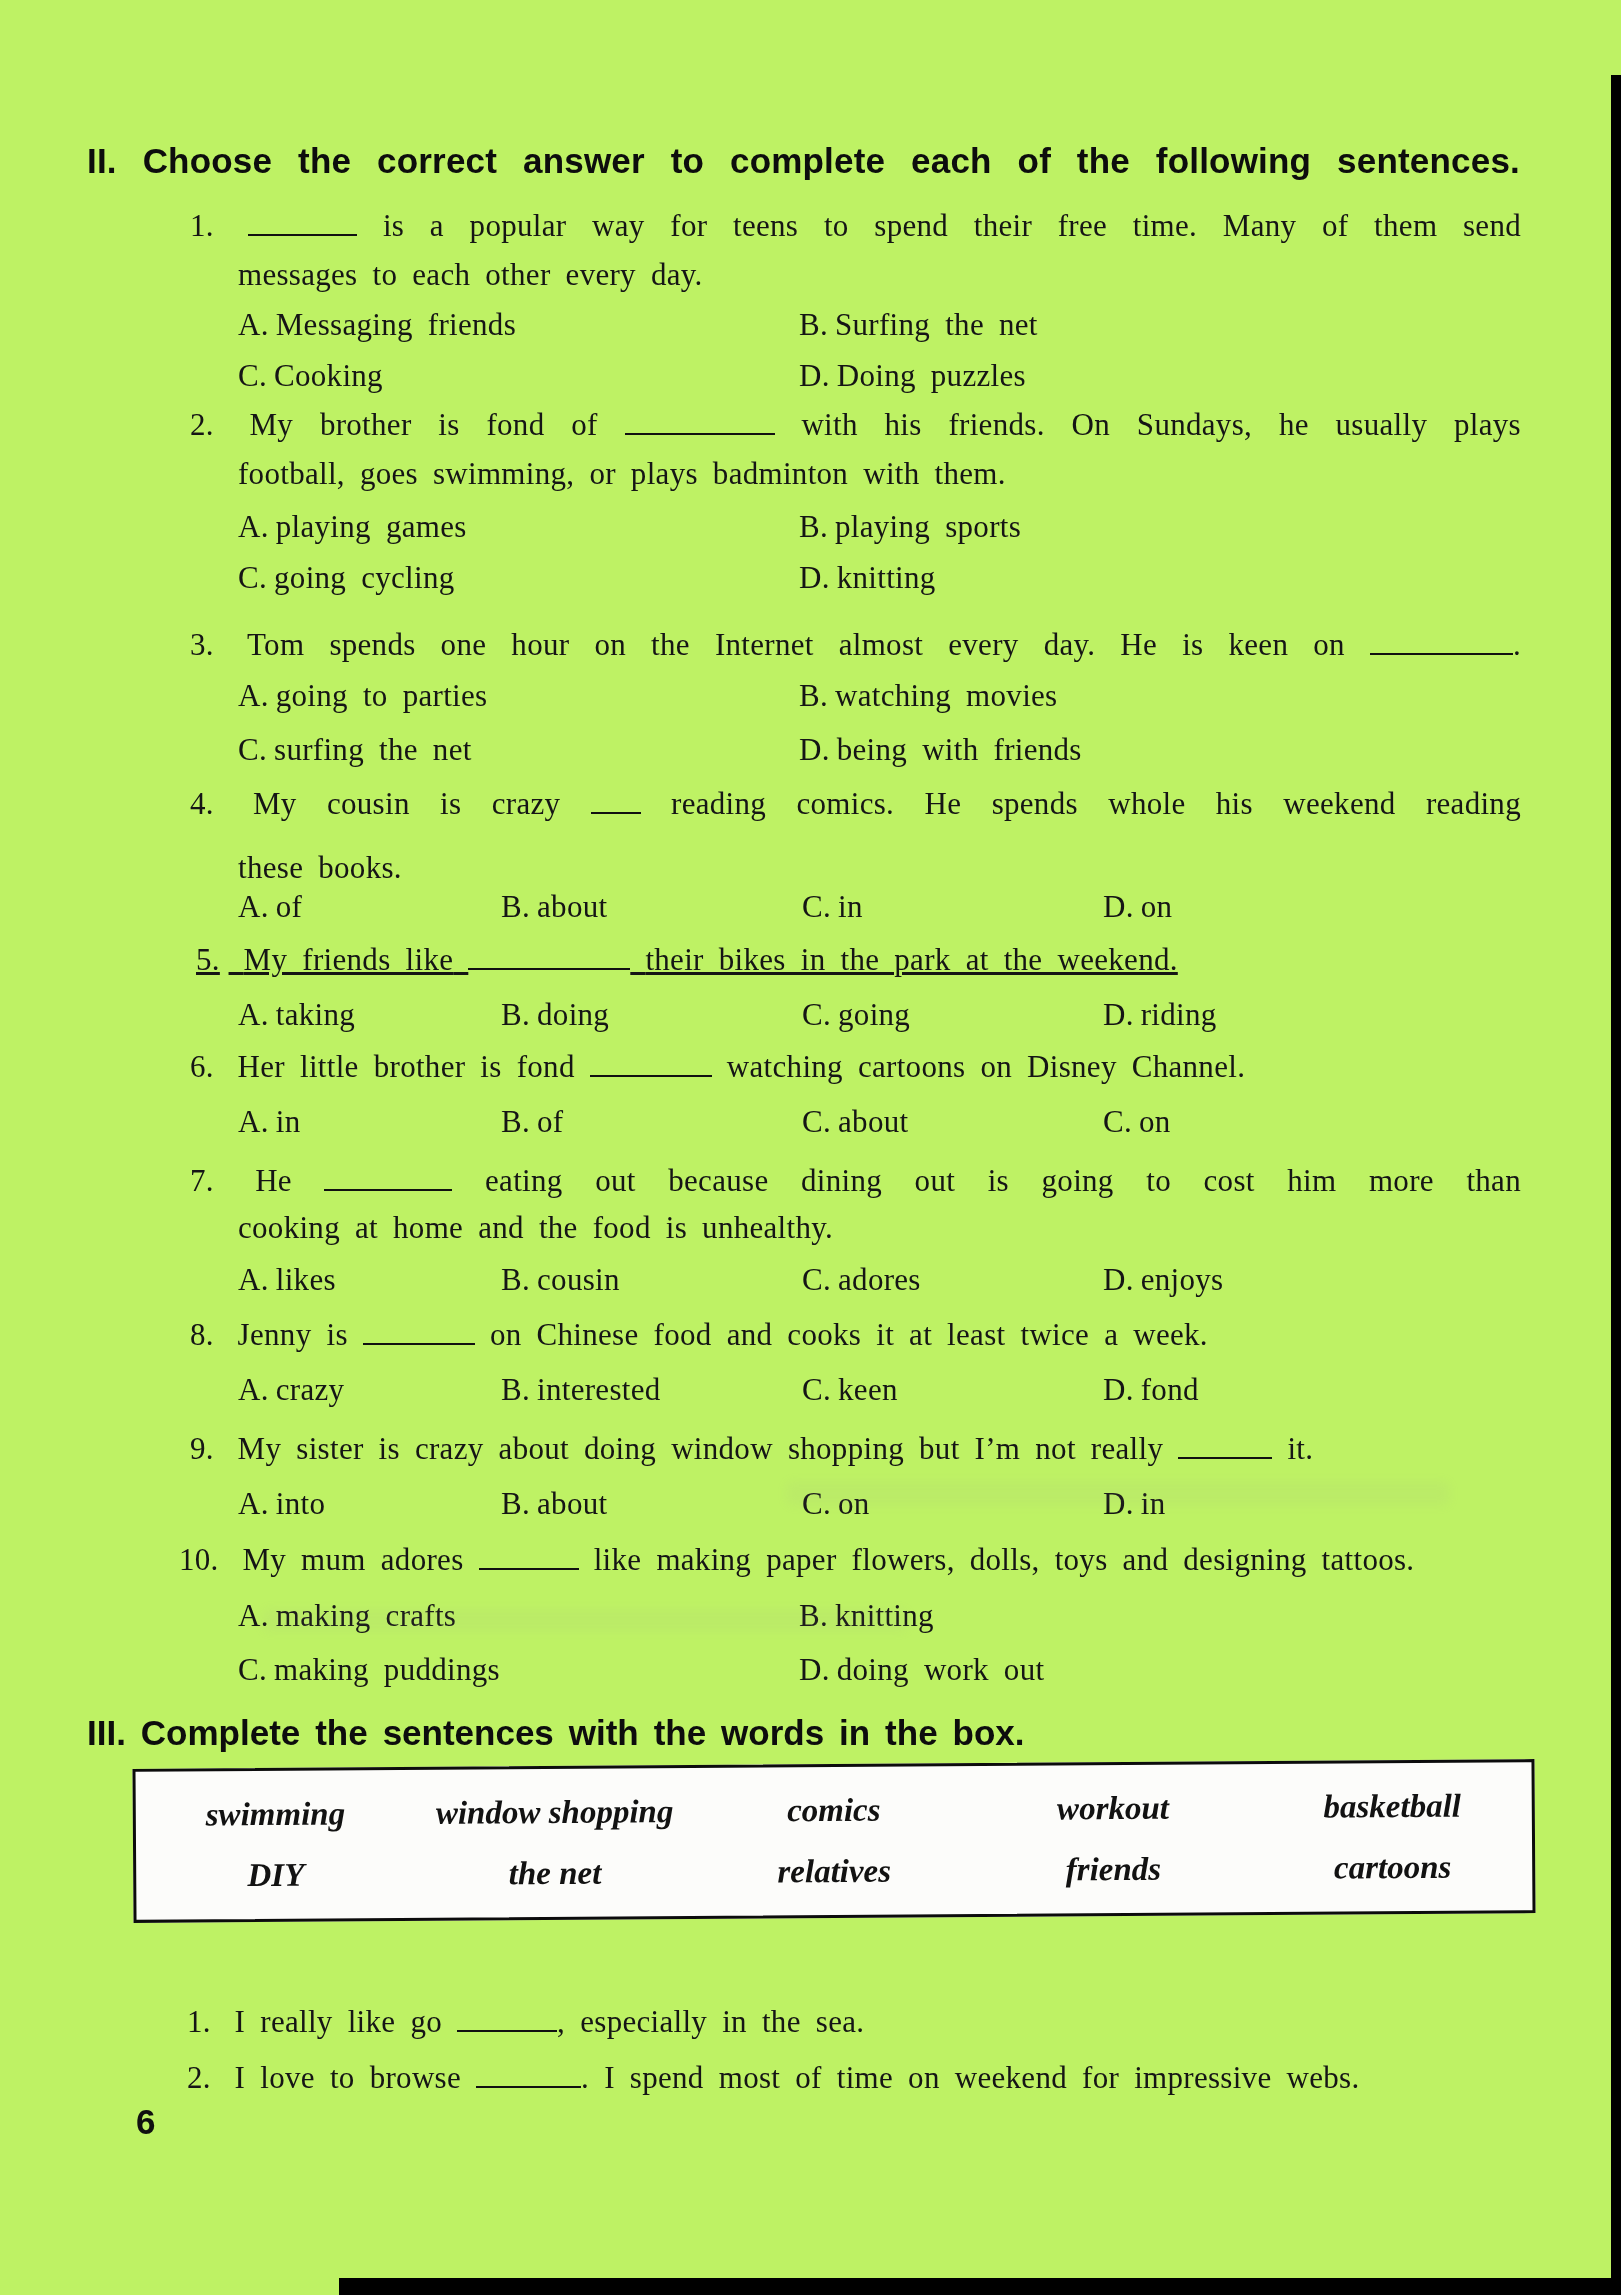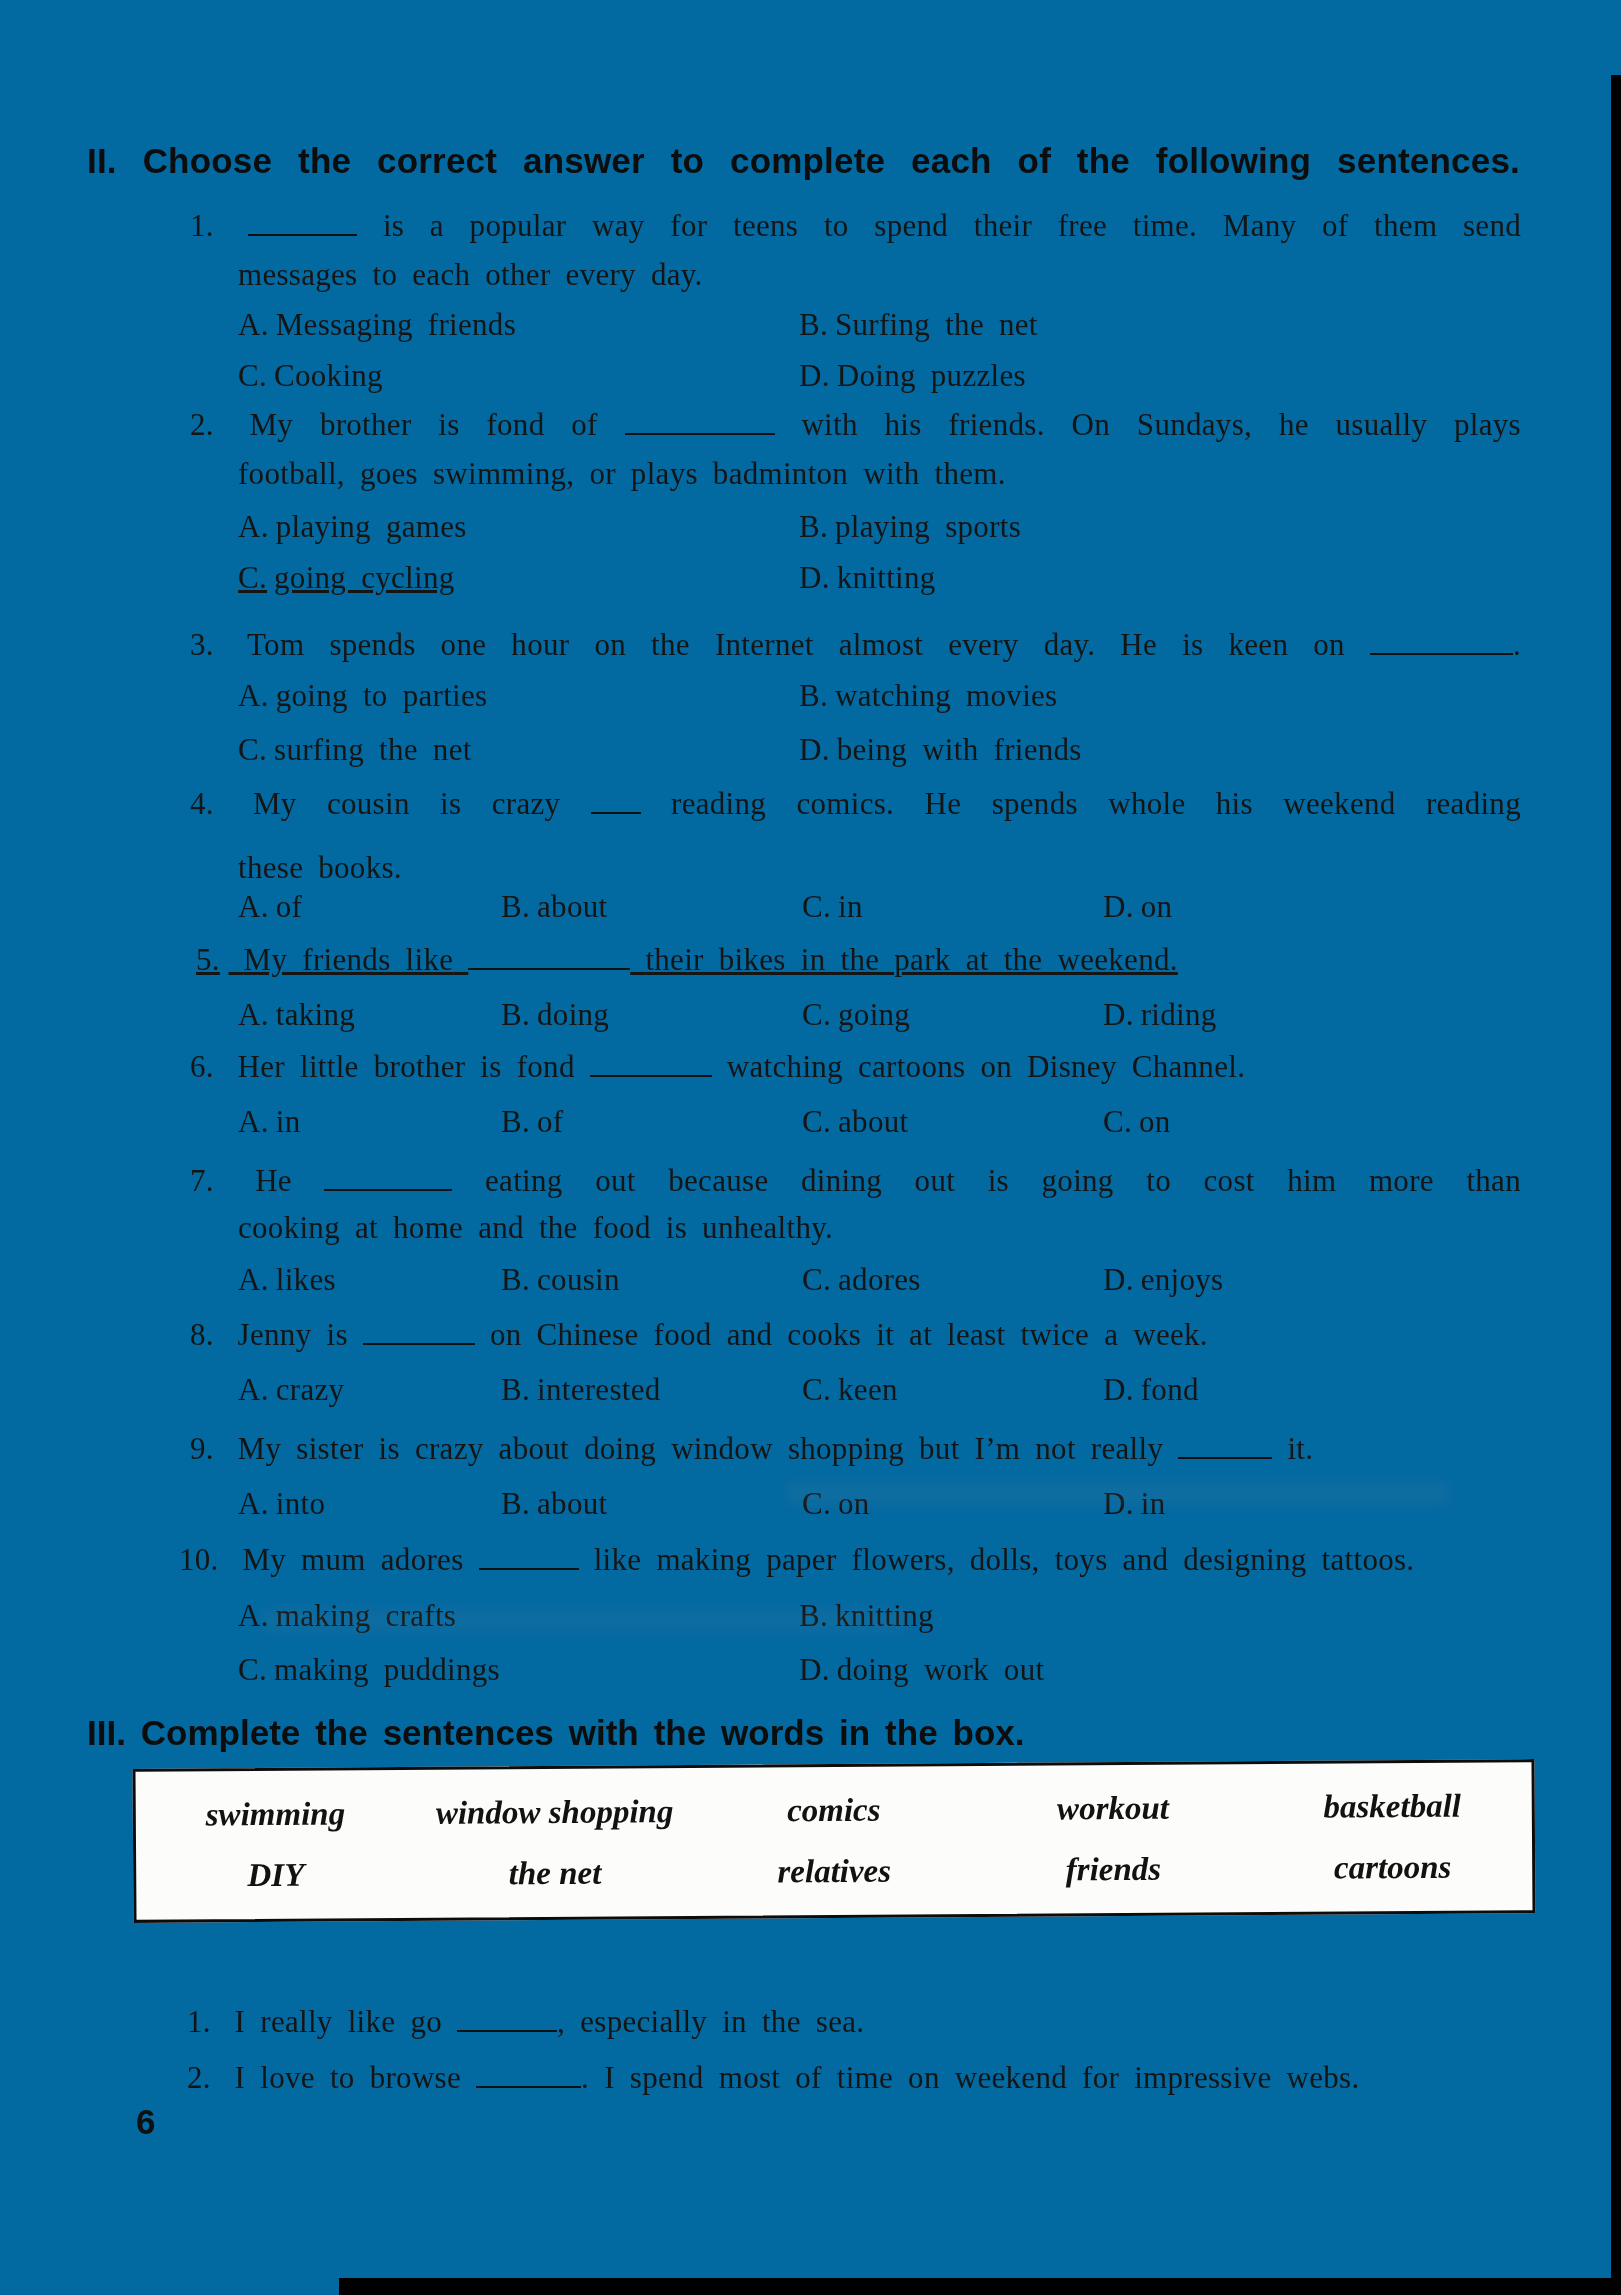--- a/index.html
+++ b/index.html
@@ -1,19 +1,19 @@
 <!DOCTYPE html>
 <html style="font-size:14px"><head>
 <meta charset="utf-8">
 <style>
   html,body{margin:0;padding:0;background:#e8e8e6;}
   .page{
     position:relative;
     width:1621px;height:2295px;
-    background:#0369a1;
+    background:#bef264;
     overflow:hidden;
     font-family:"Liberation Serif",serif;
     color:#161616;
   }
   .layer{position:absolute;inset:0;}
   .h2head{
     position:absolute;left:87px;top:142px;width:1433px;
     font-family:"Liberation Sans",sans-serif;font-weight:bold;font-size:35px;line-height:1.1;
     color:#0d0d0d;text-align:justify;text-align-last:justify;letter-spacing:0.2px;
   }
@@ -63,21 +63,21 @@
       <div class="qline justify" style="left: 190px; top: 208px; width: 1331px;"><span class="qnum">1.</span> <span class="blank" style="width: 109px;"></span> <span>is a popular way for teens to spend their free time. Many of them send</span></div>
       <div class="qline" style="left: 238px; top: 257px; white-space: nowrap;"><span>messages to each other every day.</span></div>
       <span class="opt" style="left: 238px; top: 307px;"><span class="optlab">A.</span><span>Messaging friends</span></span>
       <span class="opt" style="left: 799px; top: 307px;"><span class="optlab">B.</span><span>Surfing the net</span></span>
       <span class="opt" style="left: 238px; top: 358px;"><span class="optlab">C.</span><span>Cooking</span></span>
       <span class="opt" style="left: 799px; top: 358px;"><span class="optlab">D.</span><span>Doing puzzles</span></span>
       <div class="qline justify" style="left: 190px; top: 407px; width: 1331px;"><span class="qnum">2.</span> <span>My brother is fond of</span> <span class="blank" style="width: 150px;"></span> <span>with his friends. On Sundays, he usually plays</span></div>
       <div class="qline" style="left: 238px; top: 456px; white-space: nowrap;"><span>football, goes swimming, or plays badminton with them.</span></div>
       <span class="opt" style="left: 238px; top: 509px;"><span class="optlab">A.</span><span>playing games</span></span>
       <span class="opt" style="left: 799px; top: 509px;"><span class="optlab">B.</span><span>playing sports</span></span>
-      <span class="opt" style="left: 238px; top: 560px; text-decoration: underline;"><span class="optlab">C.</span><span>going cycling</span></span>
+      <span class="opt" style="left: 238px; top: 560px;"><span class="optlab">C.</span><span>going cycling</span></span>
       <span class="opt" style="left: 799px; top: 560px;"><span class="optlab">D.</span><span>knitting</span></span>
       <div class="qline justify" style="left: 190px; top: 627px; width: 1331px;"><span class="qnum">3.</span> <span>Tom spends one hour on the Internet almost every day. He is keen on</span> <span class="blank" style="width: 143px;"></span><span>.</span></div>
       <span class="opt" style="left: 238px; top: 678px;"><span class="optlab">A.</span><span>going to parties</span></span>
       <span class="opt" style="left: 799px; top: 678px;"><span class="optlab">B.</span><span>watching movies</span></span>
       <span class="opt" style="left: 238px; top: 732px;"><span class="optlab">C.</span><span>surfing the net</span></span>
       <span class="opt" style="left: 799px; top: 732px;"><span class="optlab">D.</span><span>being with friends</span></span>
       <div class="qline justify" style="left: 190px; top: 786px; width: 1331px;"><span class="qnum">4.</span> <span>My cousin is crazy</span> <span class="blank" style="width: 50px;"></span> <span>reading comics. He spends whole his weekend reading</span></div>
       <div class="qline" style="left: 238px; top: 850px; white-space: nowrap;"><span>these books.</span></div>
       <span class="opt" style="left: 238px; top: 889px;"><span class="optlab">A.</span><span>of</span></span>
       <span class="opt" style="left: 501px; top: 889px;"><span class="optlab">B.</span><span>about</span></span>

